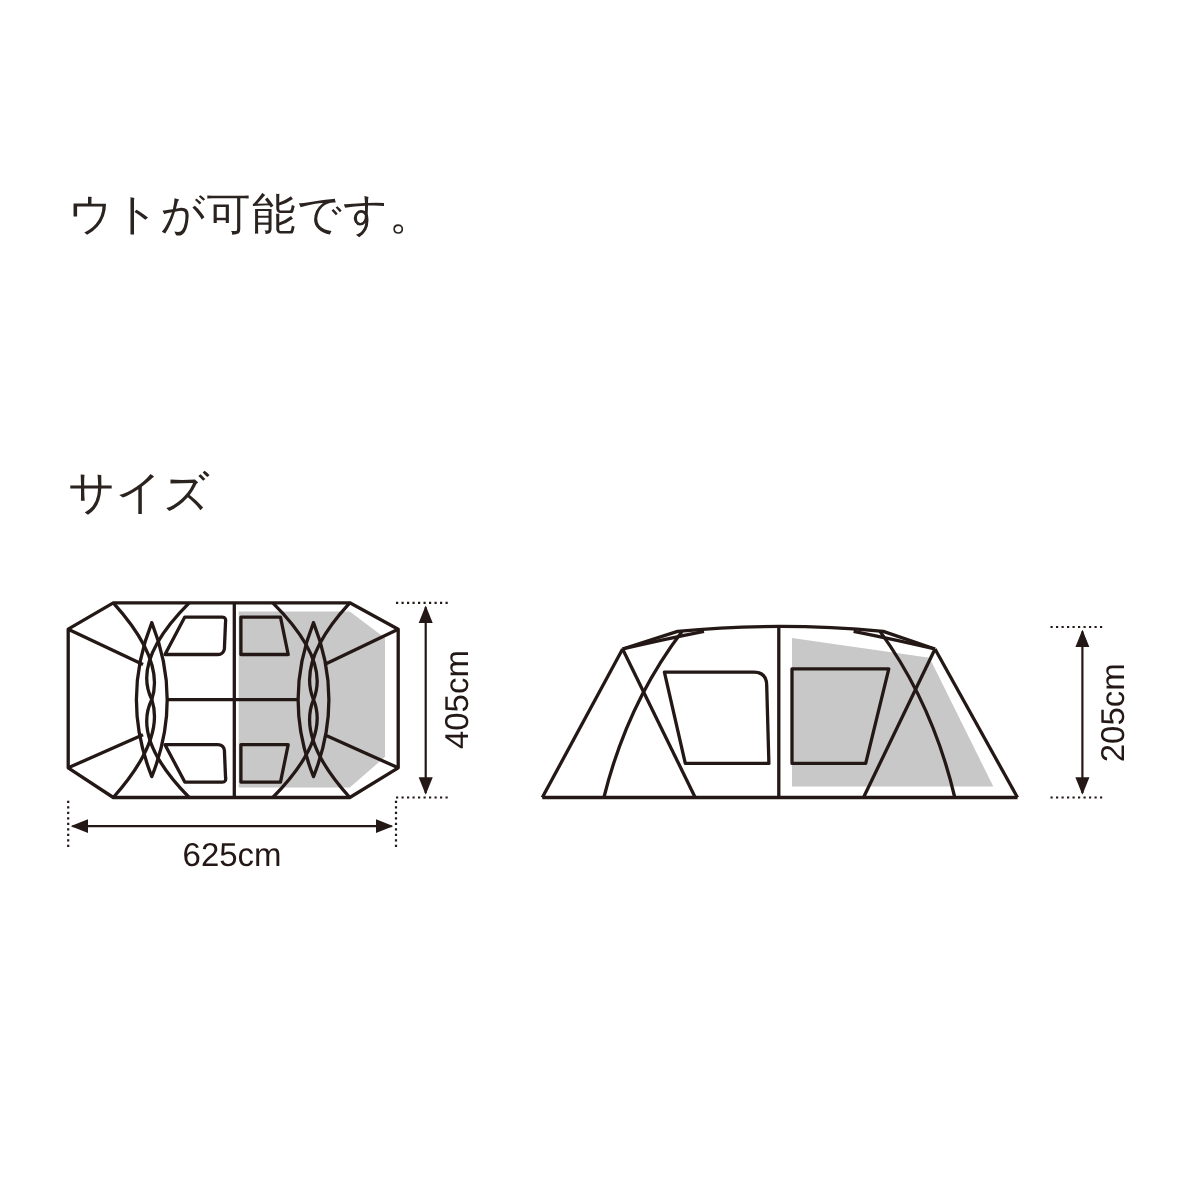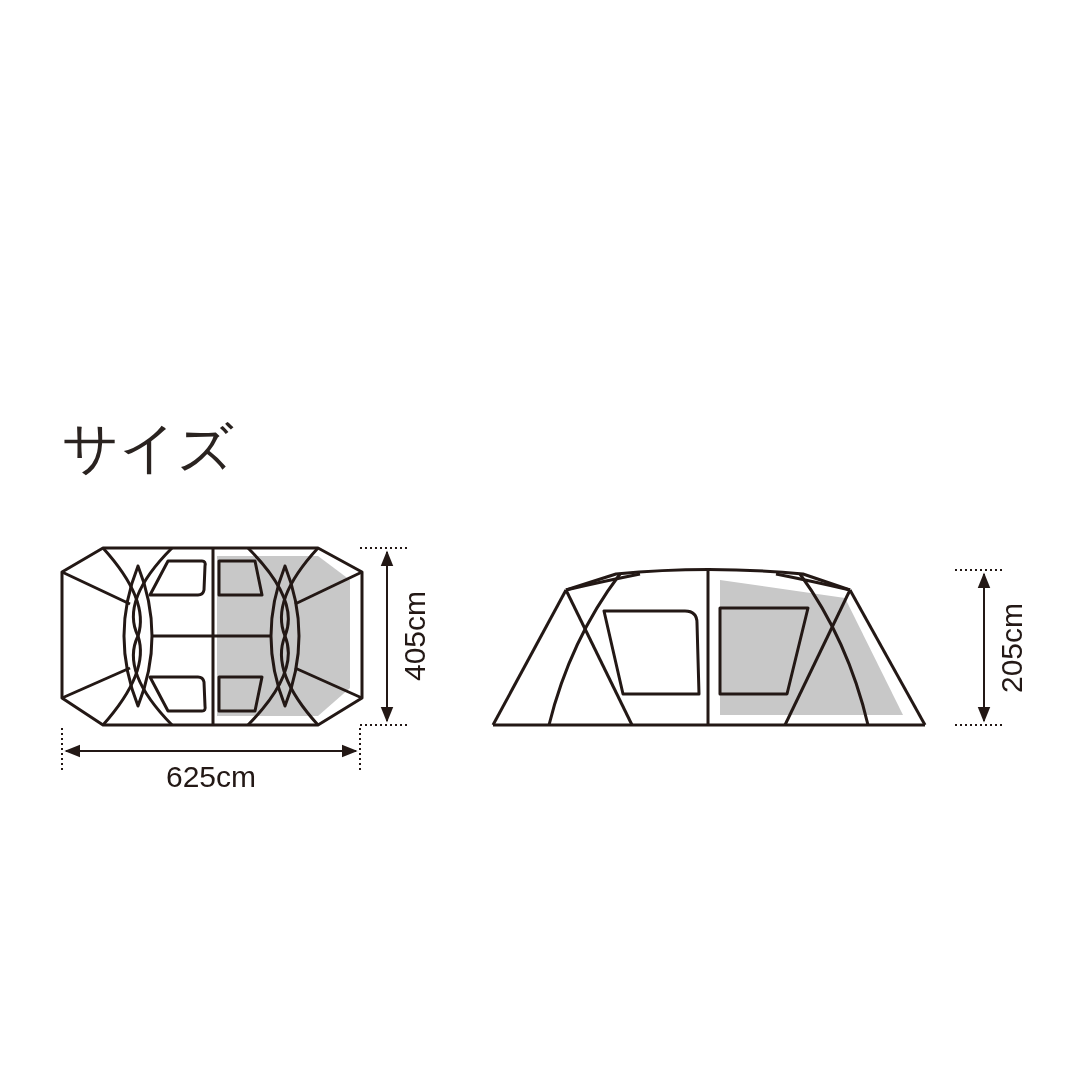--- a/index.html
+++ b/index.html
@@ -1,27 +1,28 @@
 <!DOCTYPE html>
 <html><head>
   <meta charset="utf-8">
   <style>
     html, body { margin: 0; padding: 0; background: #ffffff; }
     body { width: 1080px; height: 1080px; position: relative; overflow: hidden;
            font-family: "DejaVu Sans", "Liberation Sans", sans-serif; color: #231815; }
     .desc { position: absolute; left: 62px; top: 160px; width: 960px;
             font-size: 40px; line-height: 70px; letter-spacing: 1px; font-weight: 400; color:#2a2320; }
-    .heading { position: absolute; left: 62px; top: 420px; font-size: 56px; line-height: 56px; color:#2a2320; }
+    .heading { position: absolute; left: 62px; top: 420px; font-size: 42px; line-height: 56px; color:#2a2320; }
     svg.diag { position: absolute; left: 0; top: 0; }
     .lbl { font-family: "Liberation Sans", "DejaVu Sans", sans-serif; fill: #231815; }
   </style>
 </head>
 <body>
 
 <div class="desc">
+  <div>ウトが可能です。</div>
 </div>
 
 <div class="heading">サイズ</div>
 
 <svg class="diag" width="1080" height="1080" viewBox="0 0 1080 1080">
   <defs>
     <marker id="arr" viewBox="0 0 10 10" refX="9" refY="5" markerWidth="8" markerHeight="8" orient="auto-start-reverse">
       <path d="M0,1 L10,5 L0,9 z" fill="#231815"></path>
     </marker>
   </defs>

